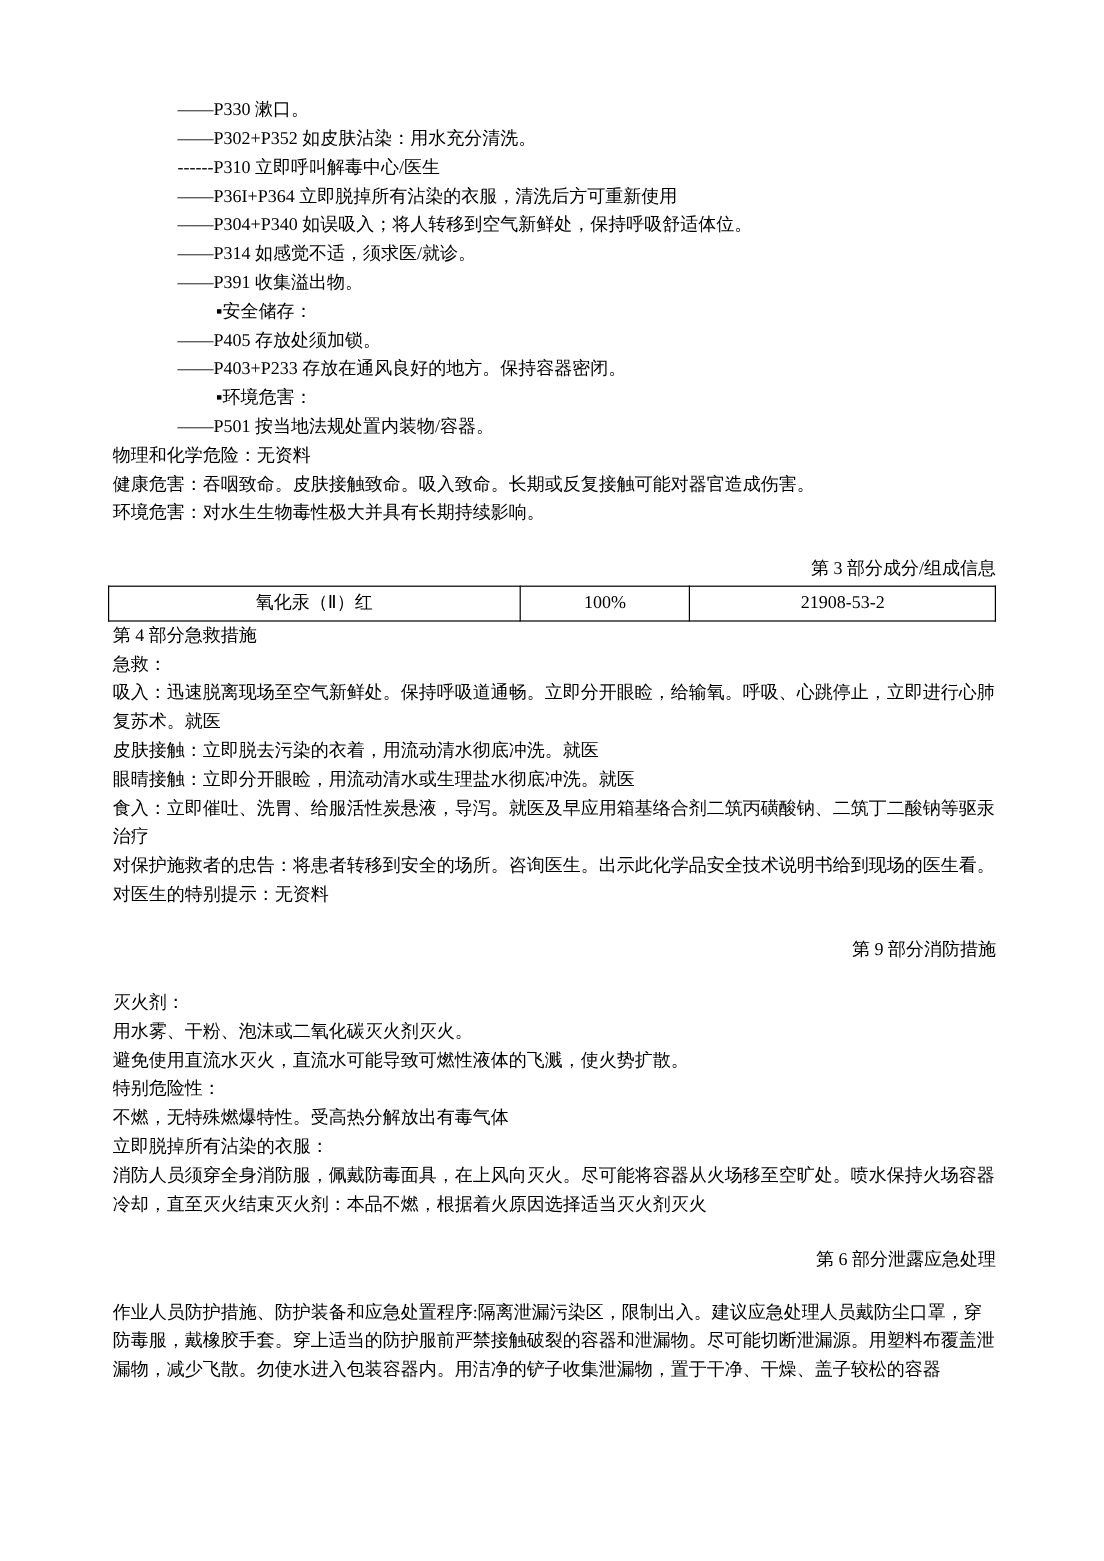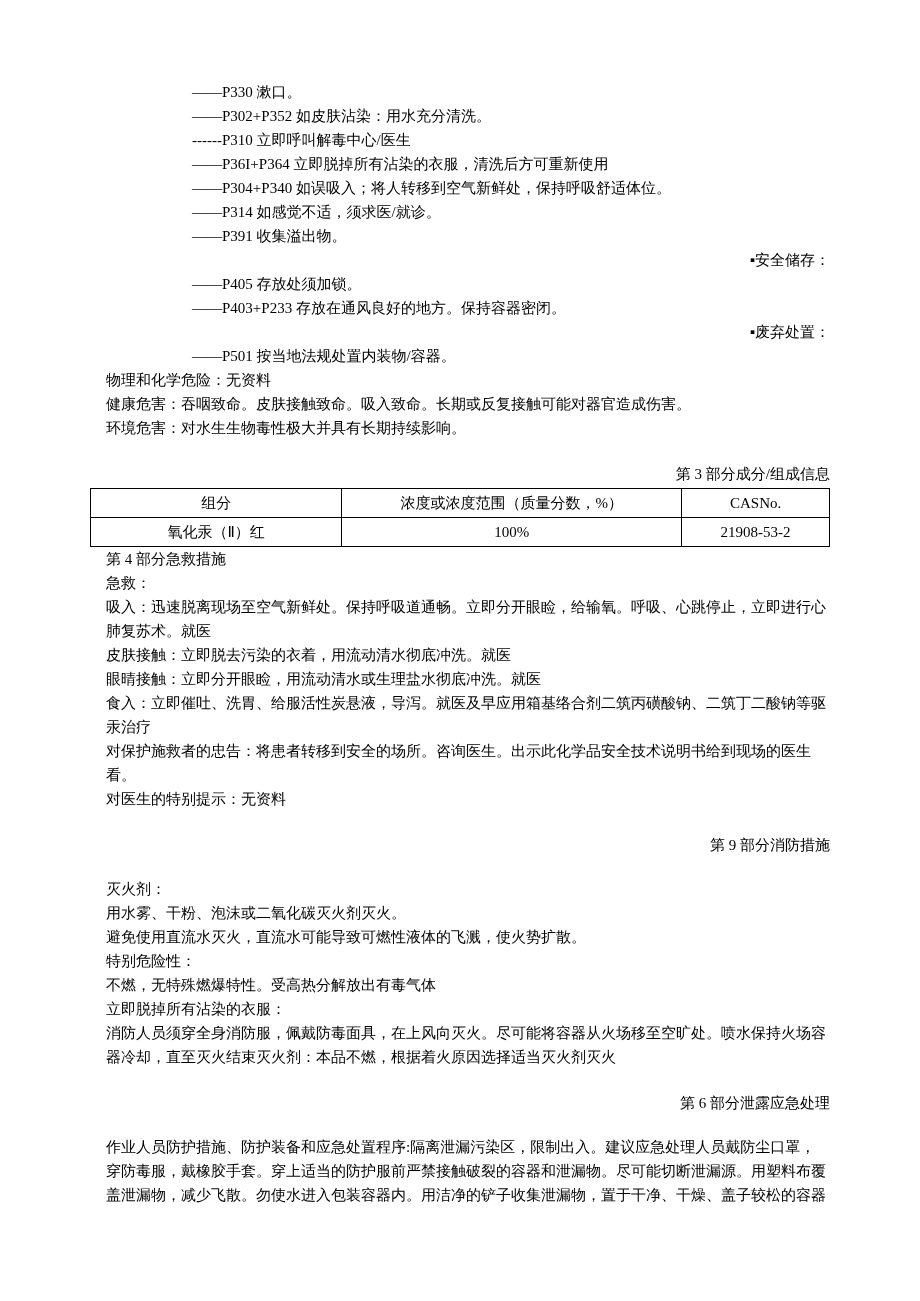--- a/index.html
+++ b/index.html
@@ -6,23 +6,23 @@
       font-family: "SimSun", "宋体", serif;
       font-size: 15px;
       line-height: 1.6;
       color: #000;
       background: #fff;
       margin: 0;
       padding: 80px 90px 60px 90px;
       width: 920px;
       box-sizing: border-box;
     }
-    .indent-1 { margin-left: 102px; }
-    .indent-bullet { margin-left: 90px; text-align: right; }
-    .no-indent { margin-left: 16px; }
+    .indent-1 { margin-left: 58px; }
+    .indent-bullet { margin-left: 90px; }
+    .no-indent { margin-left: 4px; }
     p { margin: 0; }
     .section-title {
       text-align: right;
       margin-top: 22px;
       margin-bottom: 2px;
     }
     table {
       border-collapse: collapse;
       width: 100%;
       margin: 0;
@@ -44,35 +44,30 @@
 <p class="indent-1">------P310 立即呼叫解毒中心/医生</p>
 <p class="indent-1">——P36I+P364 立即脱掉所有沾染的衣服，清洗后方可重新使用</p>
 <p class="indent-1">——P304+P340 如误吸入；将人转移到空气新鲜处，保持呼吸舒适体位。</p>
 <p class="indent-1">——P314 如感觉不适，须求医/就诊。</p>
 <p class="indent-1">——P391 收集溢出物。</p>
 
 <p class="indent-bullet">▪安全储存：</p>
 <p class="indent-1">——P405 存放处须加锁。</p>
 <p class="indent-1">——P403+P233 存放在通风良好的地方。保持容器密闭。</p>
 
-<p class="indent-bullet">▪废弃处置：</p>
+<p class="indent-bullet">▪环境危害：</p>
 <p class="indent-1">——P501 按当地法规处置内装物/容器。</p>
 
 <p class="no-indent">物理和化学危险：无资料</p>
 <p class="no-indent">健康危害：吞咽致命。皮肤接触致命。吸入致命。长期或反复接触可能对器官造成伤害。</p>
 <p class="no-indent">环境危害：对水生生物毒性极大并具有长期持续影响。</p>
 
 <p class="section-title">第 3 部分成分/组成信息</p>
 <table>
   <tbody>
-      <tr>
-    <td style="width:34%">组分</td>
-    <td style="width:46%">浓度或浓度范围（质量分数，%）</td>
-    <td style="width:20%">CASNo.</td>
-  </tr>
   <tr>
     <td>氧化汞（Ⅱ）红</td>
     <td>100%</td>
     <td>21908-53-2</td>
   </tr>
 </tbody>
   </table>
 
 <p class="no-indent">第 4 部分急救措施</p>
 <p class="no-indent">急救：</p>

